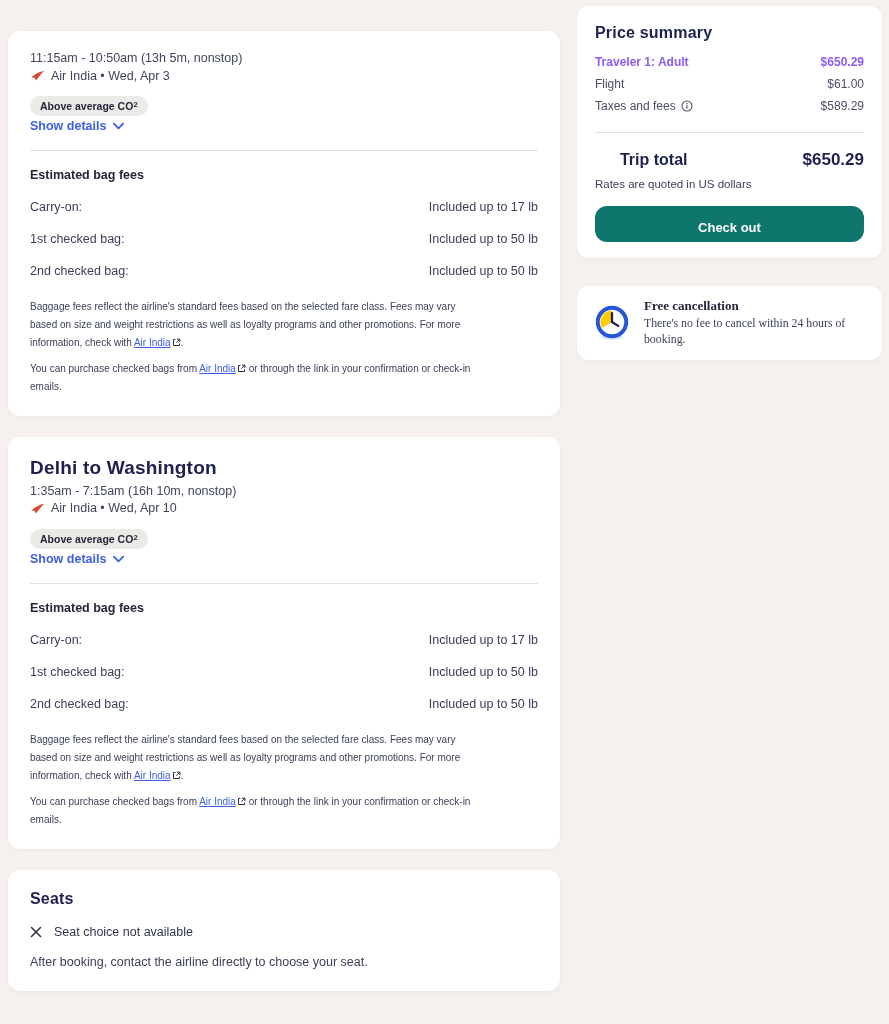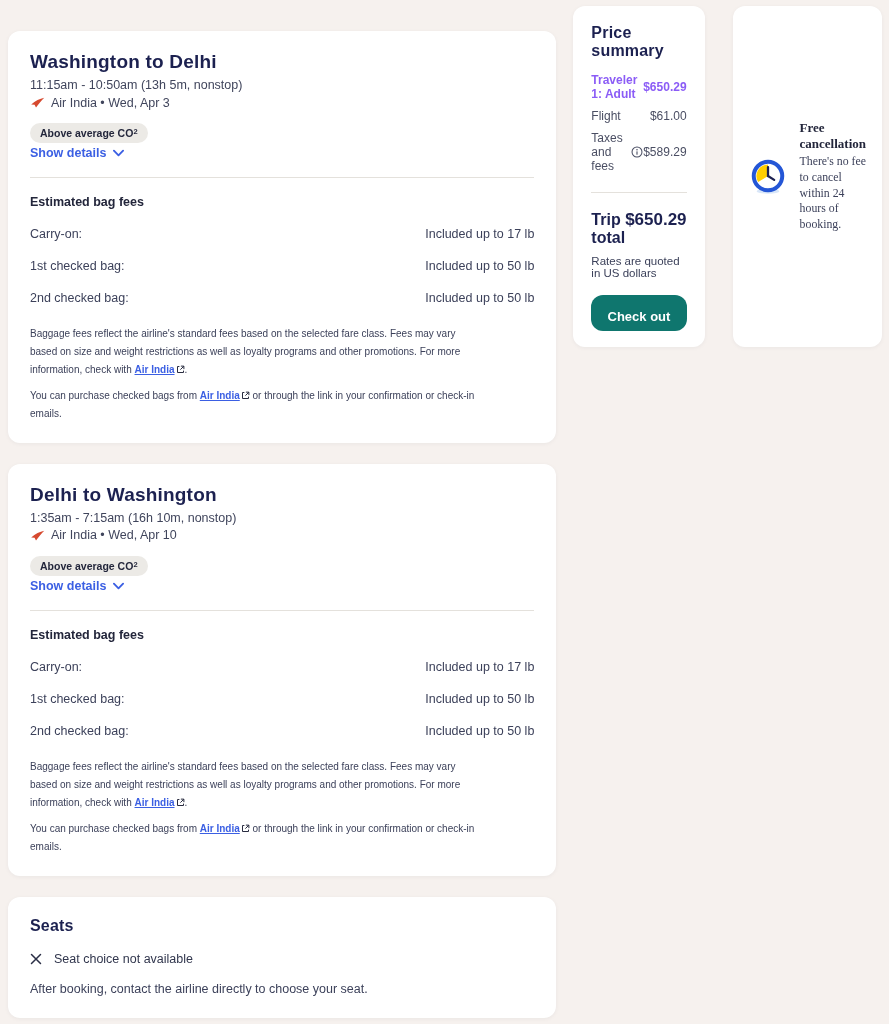--- a/index.html
+++ b/index.html
@@ -6,21 +6,21 @@
   html,body { margin:0; padding:0; }
   body {
     width: 889px; height: 1024px;
     background: #f6f1ee;
     font-family: "Liberation Sans", sans-serif;
     color: #3f4359;
     -webkit-font-smoothing: antialiased;
   }
   .layout { display: flex; gap: 17px; padding: 6px 7px 0 8px; align-items: flex-start; }
   .left-col { width: 579px; margin-top: 25px; display: flex; flex-direction: column; gap: 21px; }
-  .right-col { width: 320px; display: flex; flex-direction: row; gap: 28px; }
+  .right-col { width: 320px; display: flex; flex-direction: column; gap: 28px; }
   .card {
     background: #ffffff; border-radius: 12px;
     box-shadow: 0 1px 4px rgba(25,30,60,.05);
   }
 
   
   .flight-card { padding: 20px 22px 20px; min-height: 352px; }
   .flight-title { margin: 0 0 5px; font-size: 19px; font-weight: 700; color: #1c2150; letter-spacing: .2px; }
   .schedule { margin: 0 0 3px; font-size: 12.5px; color: #40455c; }
   .airline-row { margin: 0; font-size: 12.5px; color: #40455c; display: flex; align-items: center; gap: 6px; }
@@ -36,38 +36,38 @@
     display: inline-flex; align-items: center; gap: 7px;
     margin-top: 0; color: #3b5fe3; font-size: 12.5px; font-weight: 600;
     cursor: pointer; text-decoration: none; width: max-content;
   }
   .divider { border: none; border-top: 1px solid #e4e1dc; margin: 16px 0 0; }
   .bag-heading { margin: 17px 0 0; font-size: 12.5px; font-weight: 700; color: #23263b; }
   .fee-row { display: flex; justify-content: space-between; align-items: baseline; margin-top: 18px; font-size: 12.5px; color: #3c415a; }
   .fee-value { color: #3c415a; }
   .disclaimer { margin: 20px 0 0; font-size: 10px; line-height: 1.78; color: #3c415a; max-width: 446px; }
   .disclaimer + .disclaimer { margin-top: 9px; }
-  .inline-link { color: #3b5fe3; text-decoration: underline; cursor: pointer; font-weight: bold; }
+  .inline-link { color: #3b5fe3; text-decoration: underline; cursor: pointer; }
   .ext-icon { display: inline-block; vertical-align: -1px; margin-left: 1px; }
 
   
   .simple-card { padding: 20px 22px 22px; }
   .simple-title { margin: 0; font-size: 16px; font-weight: 700; color: #1c2150; letter-spacing: .2px; }
   .status-row { display: flex; align-items: center; gap: 12px; margin-top: 17px; font-size: 12.5px; color: #31364d; }
   .card-note { margin: 16px 0 0; font-size: 12.5px; color: #3c415a; }
 
   
   .price-card { padding: 18px 18px 16px; }
   .ps-title { margin: 0 0 13px; font-size: 16px; font-weight: 700; color: #1c2150; letter-spacing: .2px; }
   .ps-row { display: flex; justify-content: space-between; align-items: center; margin-top: 8px; font-size: 12px; color: #4a4e63; }
   .ps-row.bold { font-weight: 700; color: #8b5cf6; margin-top: 0; }
   .ps-row .with-info { display: inline-flex; align-items: center; gap: 5px; }
   .ps-divider { border: none; border-top: 1px solid #e4e1dc; margin: 19px 0 17px; }
   .trip-row { display: flex; justify-content: space-between; align-items: baseline; }
-  .trip-label { font-size: 16px; font-weight: 700; color: #1c2150; }
+  .trip-label { font-size: 16px; font-weight: 700; color: #1c2150; margin-left: 25px; }
   .trip-value { font-size: 17px; font-weight: 700; color: #1c2150; }
   .rates-note { margin: 8px 0 12px; font-size: 11.5px; color: #3c415a; }
   .checkout-btn {
     display: block; width: 100%; margin-top: 16px;
     background: #0f766e; color: #ffffff; border: none;
     border-radius: 12px; padding: 14px 0 7px;
     font-family: "Liberation Sans", sans-serif;
     font-size: 13px; font-weight: 700; cursor: pointer;
   }
 
@@ -82,21 +82,20 @@
   .inline-svg { display: inline-block; }
 </style>
 </head>
 <body>
 
 <div class="layout">
 
   <div class="left-col">
 
     <section class="card flight-card">
-      <h2 class="flight-title">Washington to Delhi</h2>
       <p class="schedule">11:15am - 10:50am (13h 5m, nonstop)</p>
       <p class="airline-row">
         <span class="inline-svg">
           <svg width="15" height="15" viewBox="0 0 20 20">
               <path d="M19 3.5 C13 4.6 7 7.6 1.6 12.6 L6.1 13.1 L8 16.8 C11.4 11.9 15 7.4 19 3.5 Z" fill="#d6492f"></path>
             </svg>
         </span>
         <span>Air India • Wed, Apr 3</span>
       </p>
       <span class="co2-badge">

